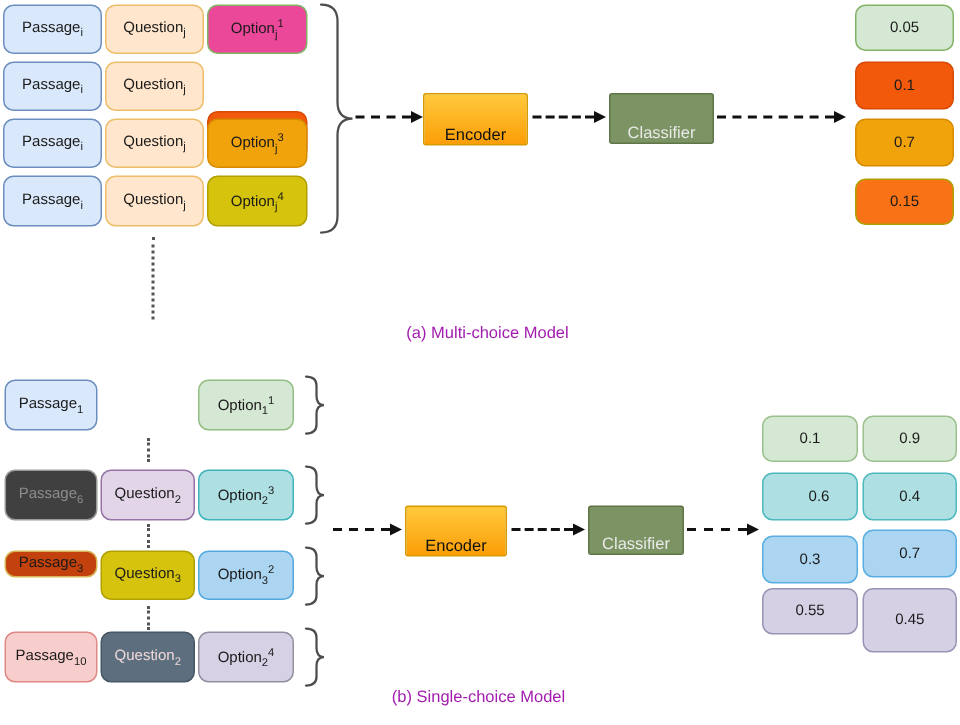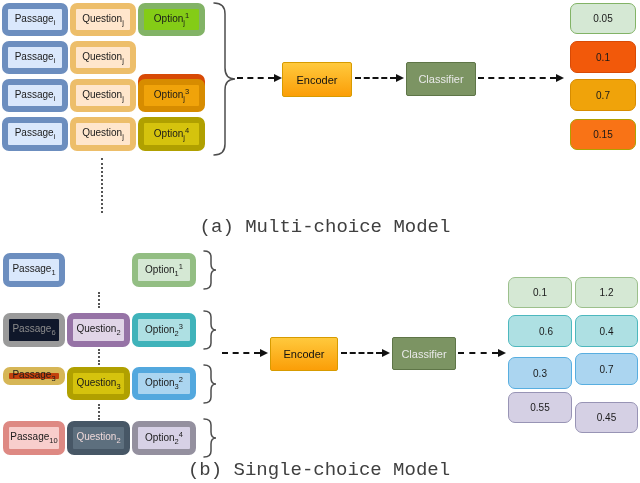--- a/index.html
+++ b/index.html
@@ -1,47 +1,47 @@
 <!DOCTYPE html>
 <html><head>
 <meta charset="utf-8">
 <style>
   html,body{margin:0;padding:0;background:#ffffff;}
   .canvas{position:relative;width:640px;height:483px;background:#ffffff;
           font-family:"Liberation Sans",sans-serif;overflow:hidden;}
-  .box{position:absolute;box-sizing:border-box;border:6px solid #1d4ed8;border-radius:7px;
+  .box{position:absolute;box-sizing:border-box;border:1px solid #1d4ed8;border-radius:7px;
        display:flex;align-items:center;justify-content:center;
        font-size:10px;color:#1a1a1a;white-space:nowrap;text-align:center;}
   .sb{font-size:7.5px;vertical-align:-3px;line-height:1;}
   .sp{font-size:7.5px;vertical-align:4px;line-height:1;}
   .stage{position:absolute;box-sizing:border-box;border:1px solid;border-radius:2px;
-         display:flex;align-items:center;justify-content:center;font-size:11px;}
+         display:flex;align-items:flex-end;justify-content:center;font-size:11px;}
   .outbox{position:absolute;box-sizing:border-box;border:1px solid;border-radius:7px;
           display:flex;align-items:center;justify-content:center;font-size:10px;color:#1a1a1a;}
   .dash{position:absolute;height:0;border-top:2px dashed #111;}
   .ahead{position:absolute;width:0;height:0;border-left:8px solid #111;
          border-top:4.5px solid transparent;border-bottom:4.5px solid transparent;}
   .dotv{position:absolute;width:0;border-left:2px dotted #555;}
   .brace{position:absolute;}
   .brace path{fill:none;stroke:#4d4d4d;stroke-width:1.5;stroke-linecap:round;}
-  .caption{position:absolute;font-family:Liberation Mono, monospace;font-size:19px;
-           color:#404040;transform:translateX(-50%);white-space:nowrap;}
+  .caption{position:absolute;font-family:Liberation Sans, sans-serif;font-size:11px;
+           color:#a21caf;transform:translateX(-50%);white-space:nowrap;}
 </style>
 </head>
 <body>
 
 <div class="canvas">
 
   <div class="box" style="left: 2px; top: 3px; width: 66px; height: 33px; background: rgb(218, 232, 252); border-color: rgb(108, 142, 191);">
       <span><span>Passage</span><sub class="sb">i</sub></span>
     </div>
   <div class="box" style="left: 70px; top: 3px; width: 66px; height: 33px; background: rgb(255, 230, 204); border-color: rgb(237, 190, 106);">
       <span><span>Question</span><sub class="sb">j</sub></span>
     </div>
-  <div class="box" style="left: 138px; top: 3px; width: 67px; height: 33px; background: #84cc16; border-color: rgb(130, 179, 102);">
+  <div class="box" style="left: 138px; top: 3px; width: 67px; height: 33px; background: #ec4899; border-color: rgb(130, 179, 102);">
       <span><span>Option</span><sub class="sb">j</sub><sup class="sp">1</sup></span>
     </div>
 
   <div class="box" style="left: 2px; top: 41px; width: 66px; height: 33px; background: rgb(218, 232, 252); border-color: rgb(108, 142, 191);">
       <span><span>Passage</span><sub class="sb">i</sub></span>
     </div>
   <div class="box" style="left: 70px; top: 41px; width: 66px; height: 33px; background: rgb(255, 230, 204); border-color: rgb(237, 190, 106);">
       <span><span>Question</span><sub class="sb">j</sub></span>
     </div>
   <div class="box" style="left: 138px; top: 41px; width: 67px; height: 33px; background: rgb(242, 89, 10); border-color: rgb(216, 74, 5); margin-top: 33px;">
@@ -107,21 +107,21 @@
       <span><span>Passage</span><sub class="sb">1</sub></span>
     </div>
   <div class="box" style="left: 132px; top: 253px; width: 64px; height: 34px; background: rgb(213, 232, 212); border-color: rgb(147, 190, 131);">
       <span><span>Option</span><sub class="sb">1</sub><sup class="sp">1</sup></span>
     </div>
   <svg class="brace" style="left:202px;top:249px" width="16" height="42" viewBox="0 0 16 42">
     <path d="M2,2 Q9,2 9,8 L9,15 Q9,21 14,21 Q9,21 9,27 L9,34 Q9,40 2,40"></path>
   </svg>
   <div class="dotv" style="left:98px;top:292px;height:16px"></div>
 
-  <div class="box" style="left: 3px; top: 313px; width: 62px; height: 34px; background: #0f172a; border-color: rgb(154, 154, 154); color: rgb(140, 140, 140);">
+  <div class="box" style="left: 3px; top: 313px; width: 62px; height: 34px; background: #404040; border-color: rgb(154, 154, 154); color: rgb(140, 140, 140);">
       <span><span>Passage</span><sub class="sb">6</sub></span>
     </div>
   <div class="box" style="left: 67px; top: 313px; width: 63px; height: 34px; background: rgb(225, 213, 231); border-color: rgb(150, 115, 166);">
       <span><span>Question</span><sub class="sb">2</sub></span>
     </div>
   <div class="box" style="left: 132px; top: 313px; width: 64px; height: 34px; background: rgb(174, 224, 227); border-color: rgb(63, 179, 186);">
       <span><span>Option</span><sub class="sb">2</sub><sup class="sp">3</sup></span>
     </div>
   <svg class="brace" style="left:202px;top:309px" width="16" height="42" viewBox="0 0 16 42">
     <path d="M2,2 Q9,2 9,8 L9,15 Q9,21 14,21 Q9,21 9,27 L9,34 Q9,40 2,40"></path>
@@ -166,36 +166,36 @@
       <span>Encoder</span>
     </div>
   <div class="stage" style="left: 392px; top: 337px; width: 64px; height: 33px; background: rgb(124, 148, 99); border-color: rgb(94, 117, 71); color: rgb(233, 233, 233);">
       <span>Classifier</span>
     </div>
 
   <div class="outbox" style="left: 508px; top: 277px; width: 64px; height: 31px; background: rgb(213, 232, 212); border-color: rgb(156, 192, 140);">
       <span>0.1</span>
     </div>
   <div class="outbox" style="left: 575px; top: 277px; width: 63px; height: 31px; background: rgb(213, 232, 212); border-color: rgb(156, 192, 140);">
-      <span>1.2</span>
+      <span>0.9</span>
     </div>
   <div class="outbox" style="left: 508px; top: 315px; width: 64px; height: 32px; background: rgb(174, 224, 227); border-color: rgb(77, 184, 190); padding-left: 12px;">
       <span>0.6</span>
     </div>
   <div class="outbox" style="left: 575px; top: 315px; width: 63px; height: 32px; background: rgb(174, 224, 227); border-color: rgb(77, 184, 190);">
       <span>0.4</span>
     </div>
   <div class="outbox" style="left: 508px; top: 357px; width: 64px; height: 32px; background: rgb(171, 213, 240); border-color: rgb(88, 174, 224);">
       <span>0.3</span>
     </div>
   <div class="outbox" style="left: 575px; top: 353px; width: 63px; height: 32px; background: rgb(171, 213, 240); border-color: rgb(88, 174, 224);">
       <span>0.7</span>
     </div>
   <div class="outbox" style="left: 508px; top: 392px; width: 64px; height: 31px; background: rgb(213, 208, 228); border-color: rgb(152, 148, 181);">
       <span>0.55</span>
     </div>
-  <div class="outbox" style="left: 575px; top: 402px; width: 63px; height: 31px; background: rgb(213, 208, 228); border-color: rgb(152, 148, 181);">
+  <div class="outbox" style="left: 575px; top: 392px; width: 63px; height: 43px; background: rgb(213, 208, 228); border-color: rgb(152, 148, 181);">
       <span>0.45</span>
     </div>
 
   <div class="caption" style="left:319px;top:459px">(b) Single-choice Model</div>
 
 </div>
 
 </body></html>

